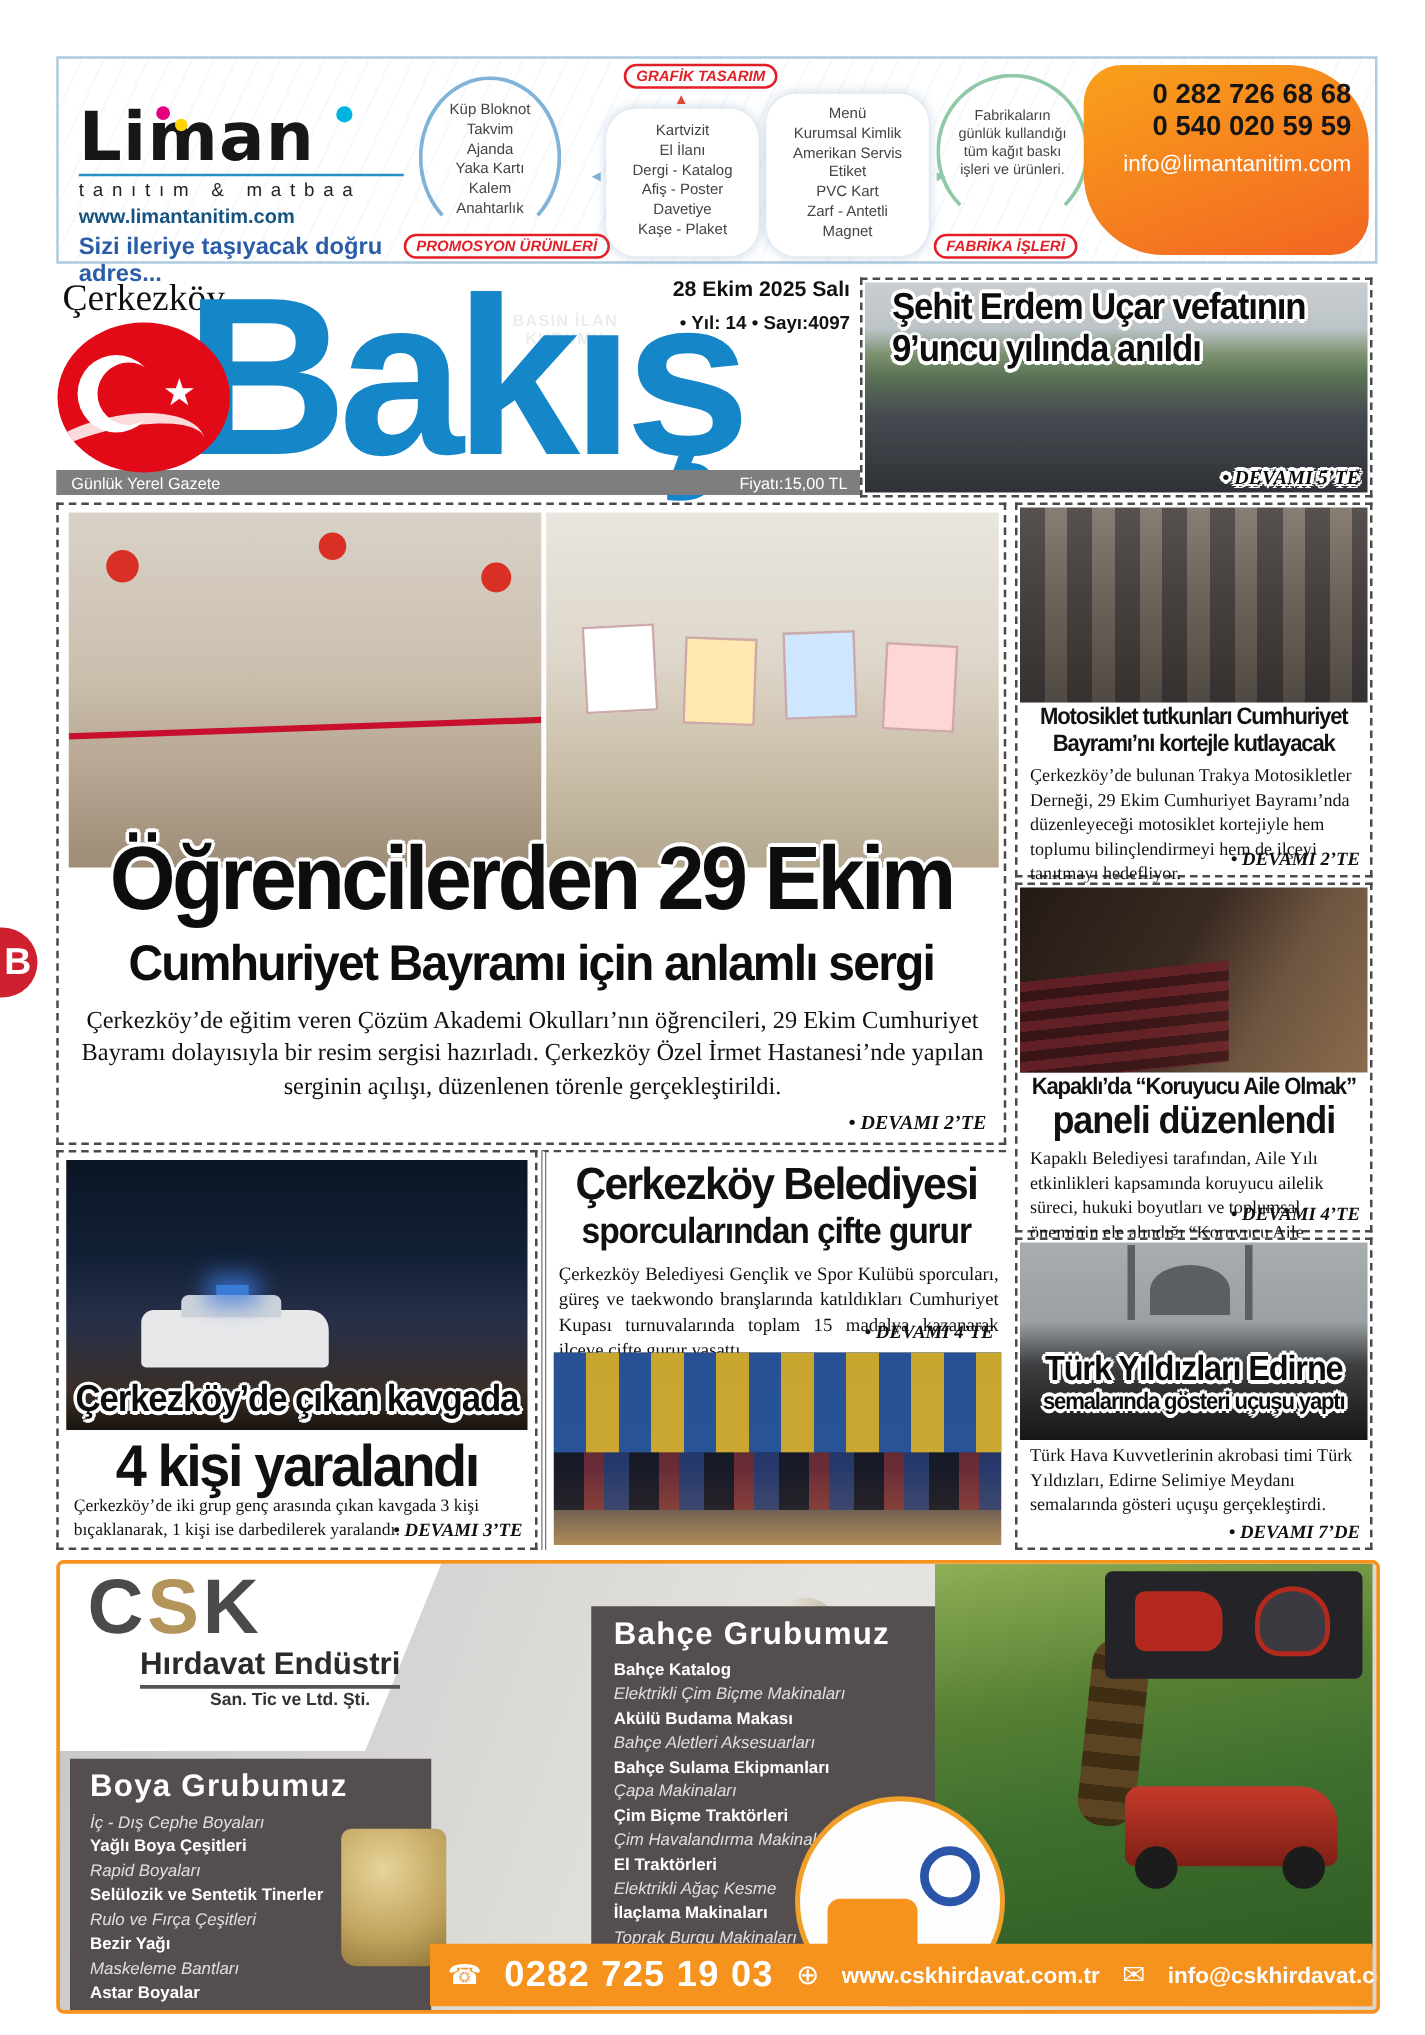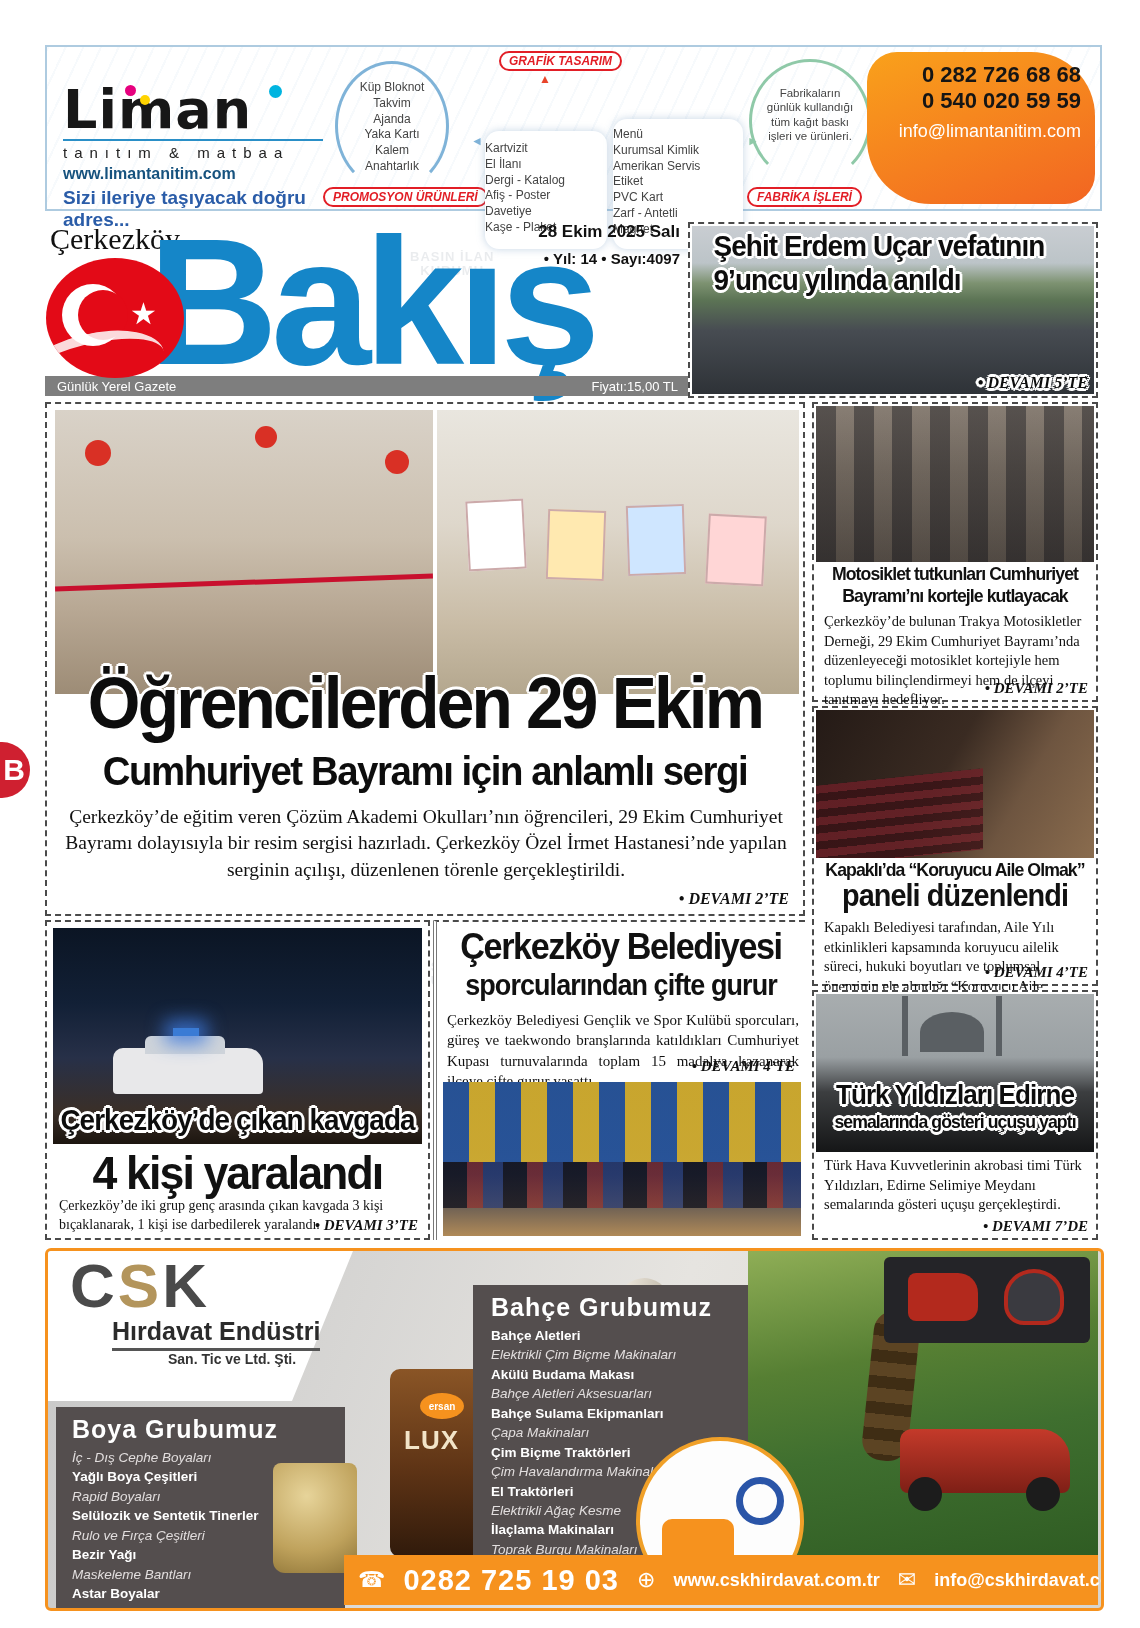--- a/index.html
+++ b/index.html
@@ -15,21 +15,21 @@
   .liman{left:16px;top:8px;width:260px;margin-top:28px;}
   .liman-word{font-family:"DejaVu Sans",sans-serif;font-weight:800;font-size:54px;letter-spacing:1px;color:#171717;line-height:1;}
   .dot{position:absolute;border-radius:50%;}
   .liman-sub{margin-top:2px;border-top:2px solid #2a8fc7;padding-top:3px;font-size:15px;letter-spacing:7px;color:#222;}
   .liman-web{margin-top:4px;font-size:16px;font-weight:bold;color:#16527e;}
   .liman-slogan{margin-top:4px;font-size:19px;font-weight:800;color:#2a5ca8;}
   .bubble{position:absolute;border-radius:50%;text-align:center;}
   .b1{left:288px;top:14px;width:114px;height:130px;border:3px solid #7fb3d8;border-bottom-color:transparent;padding-top:16px;box-sizing:border-box;}
   .b4{left:702px;top:12px;width:122px;height:124px;border:3px solid #8fc9a8;border-bottom-color:transparent;
       padding:24px 12px 0 12px;box-sizing:border-box;font-size:11.5px;color:#444;line-height:1.25;}
-  .card{position:absolute;background:#fff;border-radius:14px;box-shadow:0 0 9px rgba(110,150,190,.4);text-align:left;box-sizing:border-box;margin-top:44px;}
+  .card{position:absolute;background:#fff;border-radius:24px;box-shadow:0 0 9px rgba(110,150,190,.4);text-align:center;box-sizing:border-box;}
   .c2{left:438px;top:40px;width:122px;height:118px;padding-top:10px;}
   .c3{left:566px;top:28px;width:130px;height:130px;padding-top:8px;}
   .blist div{font-size:12px;color:#444;line-height:1.32;}
   .pill{position:absolute;background:#fff;border:2px solid #e21e26;border-radius:13px;color:#e21e26;
         font-weight:bold;font-style:italic;font-size:12px;padding:1px 8px;white-space:nowrap;}
   .tri{position:absolute;font-size:12px;line-height:1;}
   .blob{left:820px;top:5px;width:228px;height:152px;border-radius:30px 64px 30px 64px;
         background:linear-gradient(160deg,#f9a11b,#f26522);padding:10px 14px;box-sizing:border-box;text-align:right;overflow:visible;}
   .blob:before{content:"";position:absolute;left:-10px;top:34px;width:34px;height:84px;border-radius:50%;background:#cf1d6e;z-index:-1;}
   .blob:after{content:"";position:absolute;right:-8px;bottom:10px;width:30px;height:70px;border-radius:50%;background:#cf1d6e;z-index:-1;}
@@ -318,29 +318,25 @@
           <div>Rulo ve Fırça Çeşitleri</div>
           <div>Bezir Yağı</div>
           <div>Maskeleme Bantları</div>
           <div>Astar Boyalar</div>
           <div>Hobi Boyaları</div>
         </div>
     </div>
 
     <div class="abs roller"></div>
     <div class="abs can-gold"></div>
-    <div class="abs can-lux">
-      <span class="lux-badge">ersan</span>
-      <span class="lux-word">LUX</span>
-    </div>
 
     <div class="darkbox bahce">
       <div class="grp-title">Bahçe Grubumuz</div>
       <div class="glist">
-          <div>Bahçe Aletleri</div>
+          <div>Bahçe Katalog</div>
           <div>Elektrikli Çim Biçme Makinaları</div>
           <div>Akülü Budama Makası</div>
           <div>Bahçe Aletleri Aksesuarları</div>
           <div>Bahçe Sulama Ekipmanları</div>
           <div>Çapa Makinaları</div>
           <div>Çim Biçme Traktörleri</div>
           <div>Çim Havalandırma Makinaları</div>
           <div>El Traktörleri</div>
           <div>Elektrikli Ağaç Kesme</div>
           <div>İlaçlama Makinaları</div>

